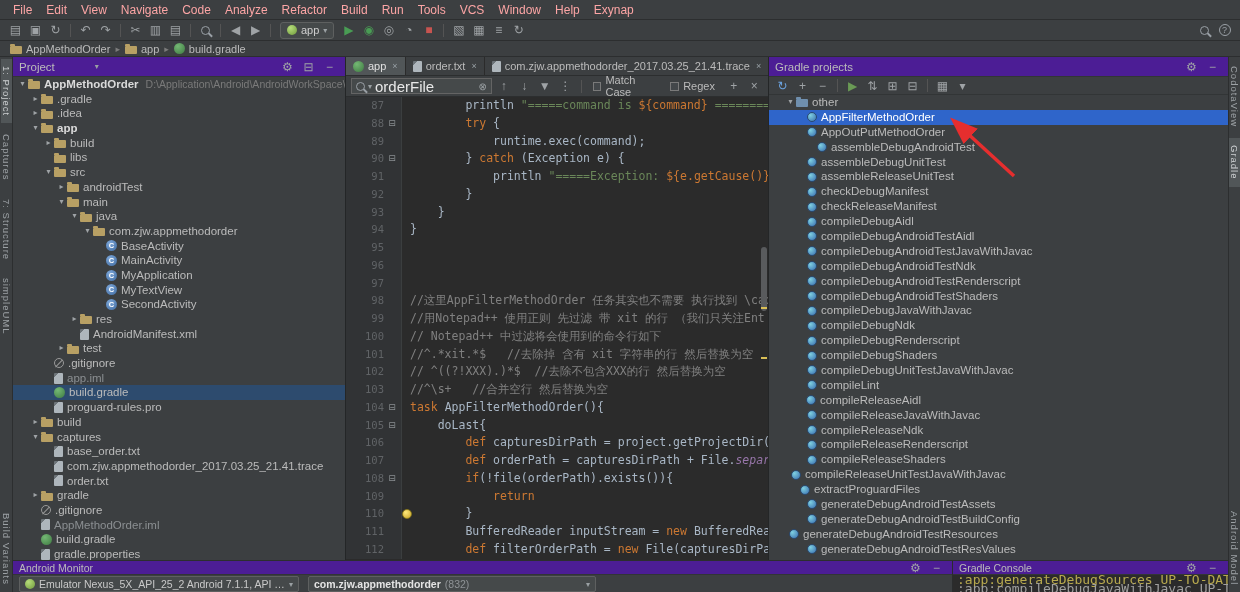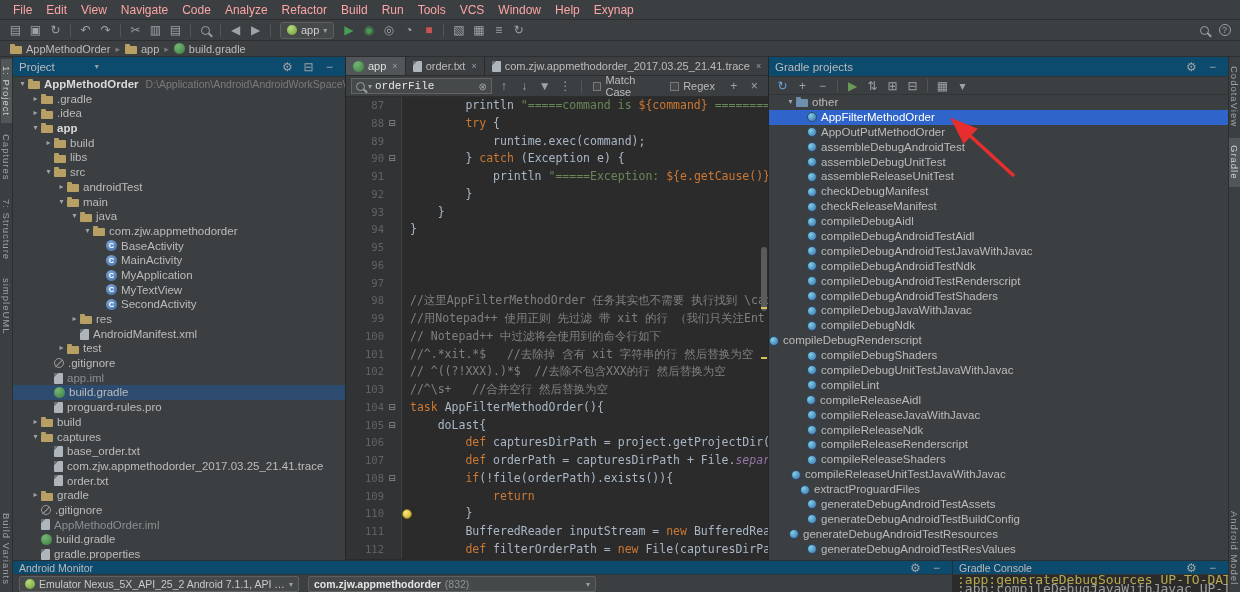--- a/index.html
+++ b/index.html
@@ -27,21 +27,21 @@
   
   #left-stripe,#right-stripe{position:absolute;top:57px;height:535px;background:#3c3f41;display:flex;
           flex-direction:column;align-items:center;gap:4px;padding-top:2px;}
   #left-stripe{left:0;width:13px;border-right:1px solid #2c2e2f;}
   #right-stripe{left:1228px;width:12px;border-left:1px solid #2c2e2f;}
   .stripe-label{writing-mode:vertical-rl;font-size:9.5px;color:#9da2a6;padding:7px 0;letter-spacing:1px;}
   .stripe-label.active{background:#515658;color:#cdd0d2;}
   .stripe-label.bottom{margin-top:auto;}
 
   
-  .panel-header{height:20px;display:flex;align-items:center;padding:0 6px;background:#0c4a6e;
+  .panel-header{height:20px;display:flex;align-items:center;padding:0 6px;background:#4c1d95;
                 border-bottom:1px solid #323536;color:#bbbbbb;font-size:11.5px;gap:36px;}
   .panel-header.small{height:14px;font-size:10.5px;}
   .ph-title{margin-right:4px;white-space:nowrap;}
   .ph-caret{font-size:8px;color:#9aa0a3;margin-right:6px;}
   .ph-icons{margin-left:auto;display:inline-flex;align-items:center;gap:2px;}
 
   
   #project-panel{position:absolute;left:13px;top:57px;width:333px;height:503px;background:#3c3f41;
                  border-right:1px solid #242627;overflow:hidden;}
   #project-tree{overflow:hidden;height:483px;}
@@ -58,21 +58,21 @@
   #tabbar{height:19px;background:#3c3f41;border-bottom:1px solid #2c2e2f;display:flex;align-items:stretch;}
   .etab{display:inline-flex;align-items:center;gap:4px;padding:0 7px;border-right:1px solid #2b2b2b;
         font-size:11px;color:#bbbbbb;}
   .etab.active{background:#515658;color:#e0e0e0;}
   .tab-close{color:#98a0a5;font-size:9px;margin-left:2px;}
   .tab-corner{margin-left:auto;display:inline-flex;align-items:center;padding-right:3px;}
   #findbar{height:21px;background:#3c3f41;border-bottom:1px solid #2c2e2f;display:flex;align-items:center;
            padding:0 5px;gap:3px;font-size:11px;}
   .find-field{width:152px;height:16px;background:#45494a;border:1px solid #646464;display:inline-flex;
               align-items:center;padding:0 4px;gap:3px;}
-  .find-value{color:#e8e8e8;font-size:11px;flex:1;font-family:Liberation Mono, monospace;}
+  .find-value{color:#e8e8e8;font-size:15px;flex:1;}
   .find-clear{color:#9aa0a3;font-size:10px;}
   .find-opt{display:inline-flex;align-items:center;color:#bbbbbb;margin:0 4px;}
   .cb{width:9px;height:9px;border:1px solid #7a7a7a;background:#43474a;display:inline-block;margin-right:4px;}
   #code-area{position:relative;height:463px;overflow:hidden;background:#2b2b2b;}
   .code-line{display:flex;height:17.75px;line-height:17.75px;white-space:pre;
              font-family:"DejaVu Sans Mono","DejaVu Sans",monospace;font-size:11.5px;}
   .gutter{width:56px;flex-shrink:0;background:#313335;border-right:1px solid #3b3e3f;display:inline-flex;}
   .lnum{width:38px;text-align:right;color:#606366;font-size:10.5px;font-family:"DejaVu Sans Mono",monospace;}
   .fold{width:16px;text-align:center;color:#8a8f92;font-size:9px;font-family:"DejaVu Sans",sans-serif;}
   .ltext{position:relative;padding-left:8px;flex:1;overflow:hidden;}
@@ -614,21 +614,21 @@
      <span class="tr-label">other</span>
    </div>
         <div class="gtree-row selected" style="padding-left:38px">
        <span class="ic ic-task"></span>
        <span class="tr-label">AppFilterMethodOrder</span>
      </div>
         <div class="gtree-row" style="padding-left:38px">
        <span class="ic ic-task"></span>
        <span class="tr-label">AppOutPutMethodOrder</span>
      </div>
-        <div class="gtree-row" style="padding-left:38px">
+        <div class="gtree-row" style="padding-left:48px">
        <span class="ic ic-task"></span>
        <span class="tr-label">assembleDebugAndroidTest</span>
      </div>
         <div class="gtree-row" style="padding-left:38px">
        <span class="ic ic-task"></span>
        <span class="tr-label">assembleDebugUnitTest</span>
      </div>
         <div class="gtree-row" style="padding-left:38px">
        <span class="ic ic-task"></span>
        <span class="tr-label">assembleReleaseUnitTest</span>
@@ -666,21 +666,21 @@
        <span class="tr-label">compileDebugAndroidTestShaders</span>
      </div>
         <div class="gtree-row" style="padding-left:38px">
        <span class="ic ic-task"></span>
        <span class="tr-label">compileDebugJavaWithJavac</span>
      </div>
         <div class="gtree-row" style="padding-left:38px">
        <span class="ic ic-task"></span>
        <span class="tr-label">compileDebugNdk</span>
      </div>
-        <div class="gtree-row" style="">
+        <div class="gtree-row" style="padding-left:38px">
        <span class="ic ic-task"></span>
        <span class="tr-label">compileDebugRenderscript</span>
      </div>
         <div class="gtree-row" style="padding-left:38px">
        <span class="ic ic-task"></span>
        <span class="tr-label">compileDebugShaders</span>
      </div>
         <div class="gtree-row" style="padding-left:38px">
        <span class="ic ic-task"></span>
        <span class="tr-label">compileDebugUnitTestJavaWithJavac</span>

